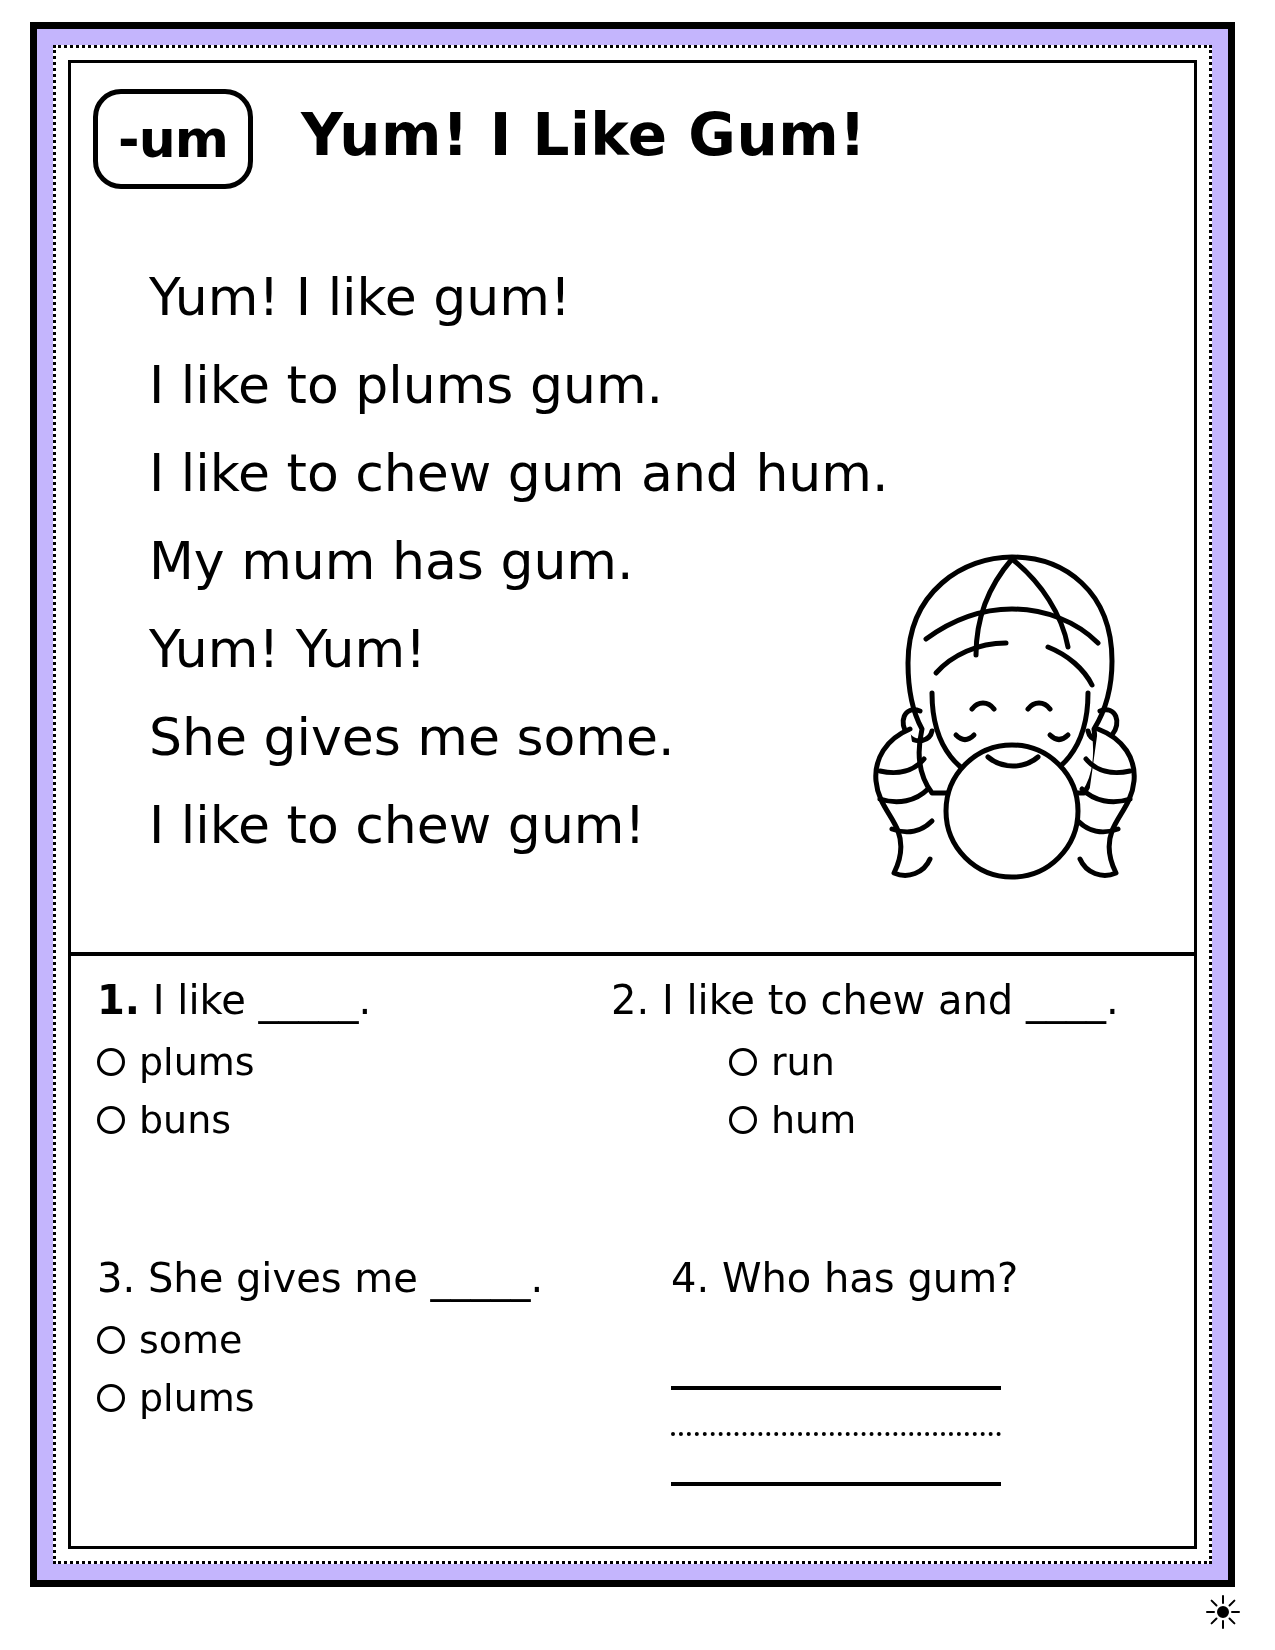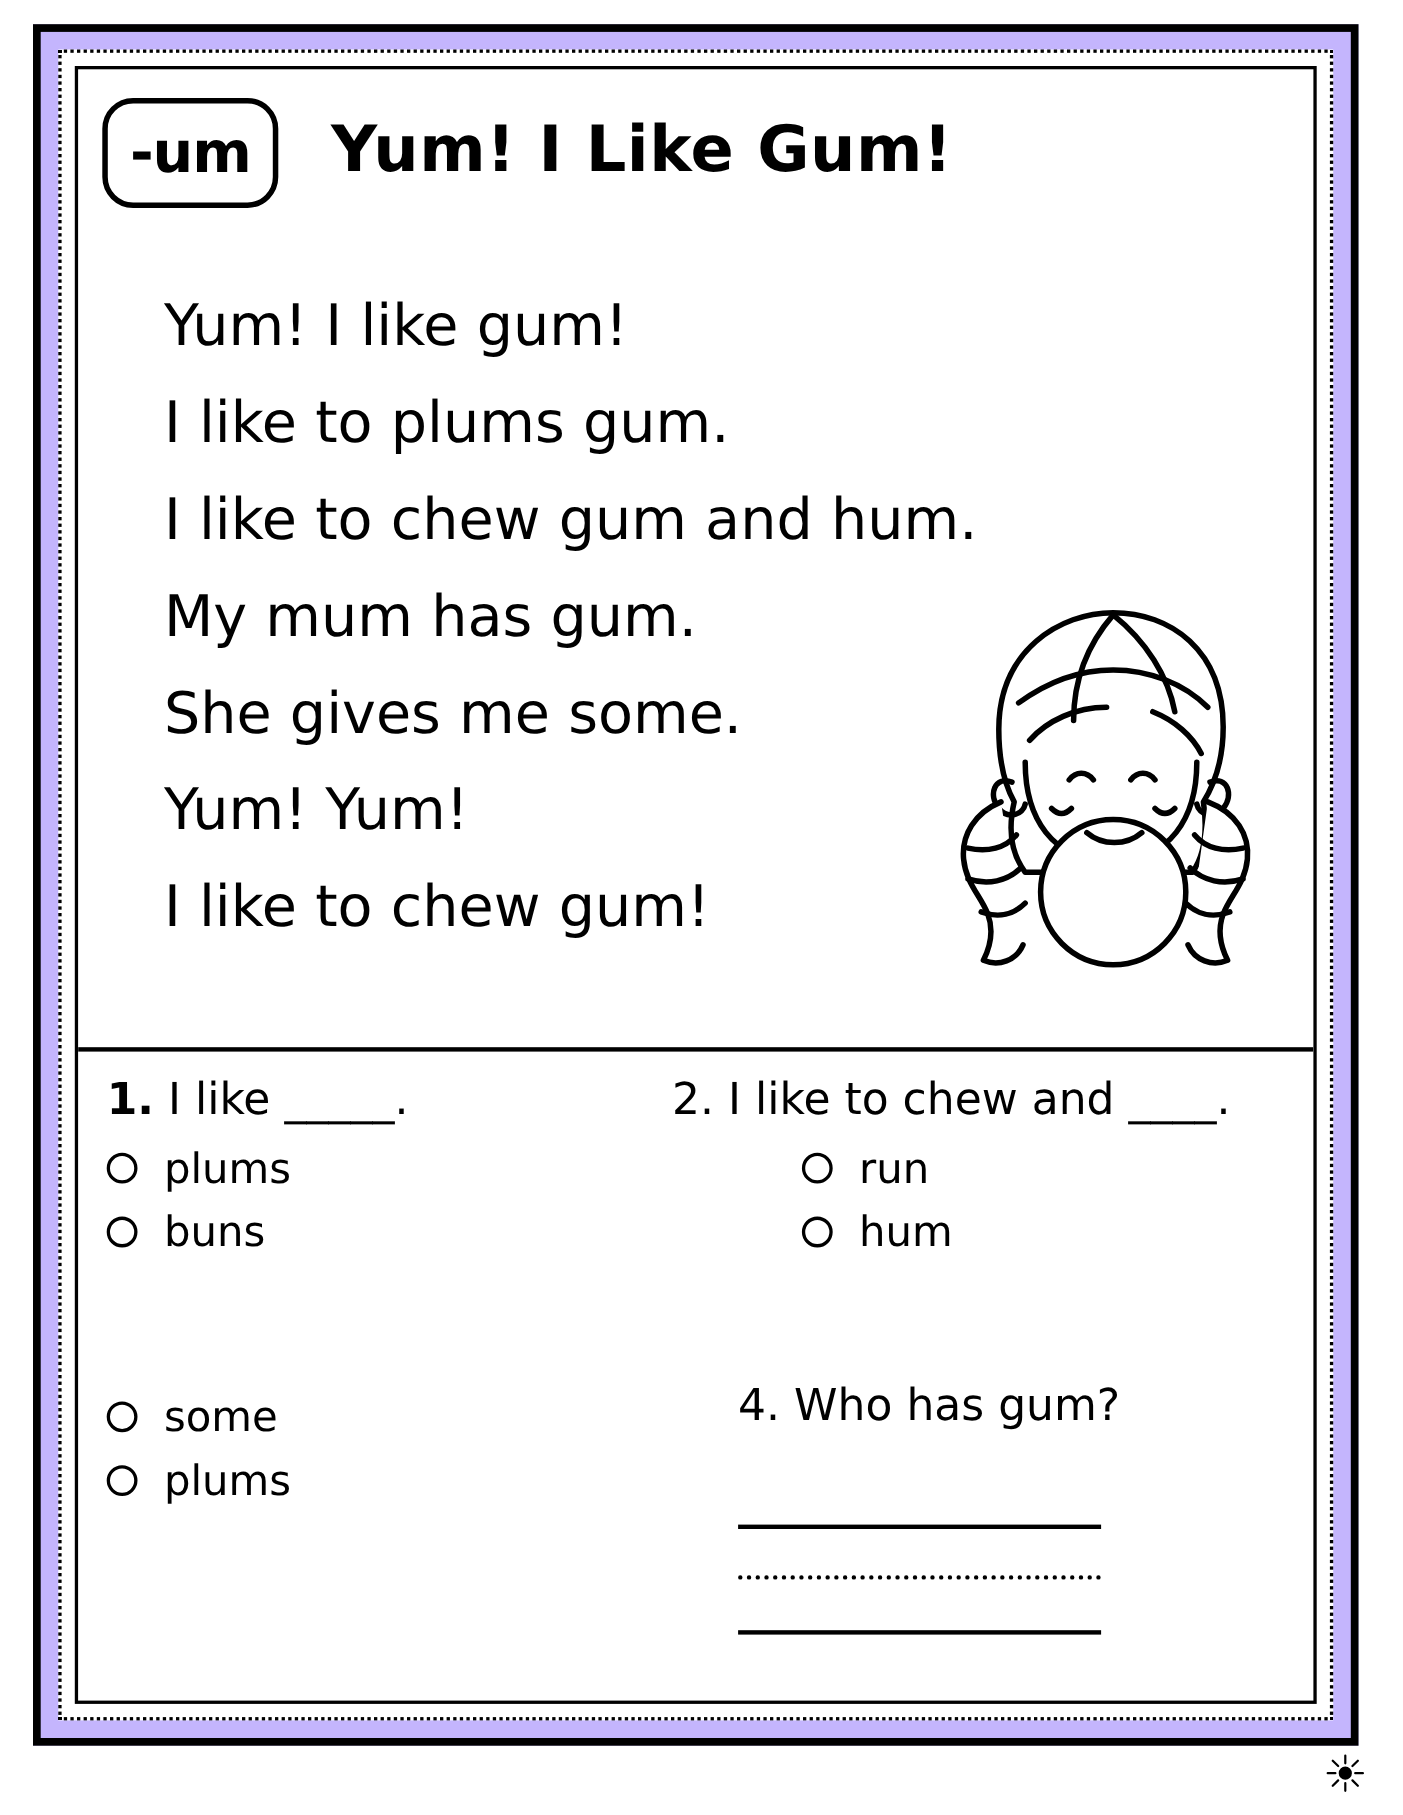--- a/index.html
+++ b/index.html
@@ -131,21 +131,21 @@
     font-family: "DejaVu Sans", sans-serif;
     font-size: 40px;
     line-height: 52px;
     white-space: nowrap;
   }
   .q-text .qnum { font-weight: bold; }
 
   .option {
     display: flex;
     align-items: center;
-    gap: 24px;
+    gap: 14px;
     margin-top: 14px;
   }
   .bubble {
     width: 28px;
     height: 28px;
     border: 3px solid #000;
     border-radius: 50%;
     box-sizing: border-box;
     flex: 0 0 auto;
   }
@@ -191,22 +191,22 @@
             <span>-um</span>
           </div>
           <div class="title">Yum! I Like Gum!</div>
         </div>
 
         <div class="story-lines">
           <div class="story-line">Yum! I like gum!</div>
           <div class="story-line">I like to plums gum.</div>
           <div class="story-line">I like to chew gum and hum.</div>
           <div class="story-line">My mum has gum.</div>
+          <div class="story-line">Yum! Yum!</div>
           <div class="story-line">She gives me some.</div>
-          <div class="story-line">Yum! Yum!</div>
           <div class="story-line">I like to chew gum!</div>
         </div>
 
         <svg class="girl" viewBox="0 0 340 360">
           <g fill="none" stroke="#000" stroke-width="5" stroke-linecap="round" stroke-linejoin="round">
 
             <path d="M72 120 C 72 48, 128 14, 176 14 C 228 14, 276 48, 276 118
                      C 276 150, 268 170, 258 186
                      C 262 214, 258 236, 248 250
                      L 96 250 C 84 234, 80 212, 86 186 C 76 168, 72 148, 72 120 Z" fill="#fff"></path>
@@ -274,20 +274,24 @@
               <span class="bubble"></span>
               <span class="opt-label">run</span>
             </div>
             <div class="option" style="margin-left:118px">
               <span class="bubble"></span>
               <span class="opt-label">hum</span>
             </div>
           </div>
 
           <div class="q-row2-left">
+            <div class="q-text">
+              <span>3.</span>
+              <span>She gives me _____.</span>
+            </div>
             <div class="option">
               <span class="bubble"></span>
               <span class="opt-label">some</span>
             </div>
             <div class="option">
               <span class="bubble"></span>
               <span class="opt-label">plums</span>
             </div>
           </div>
 

